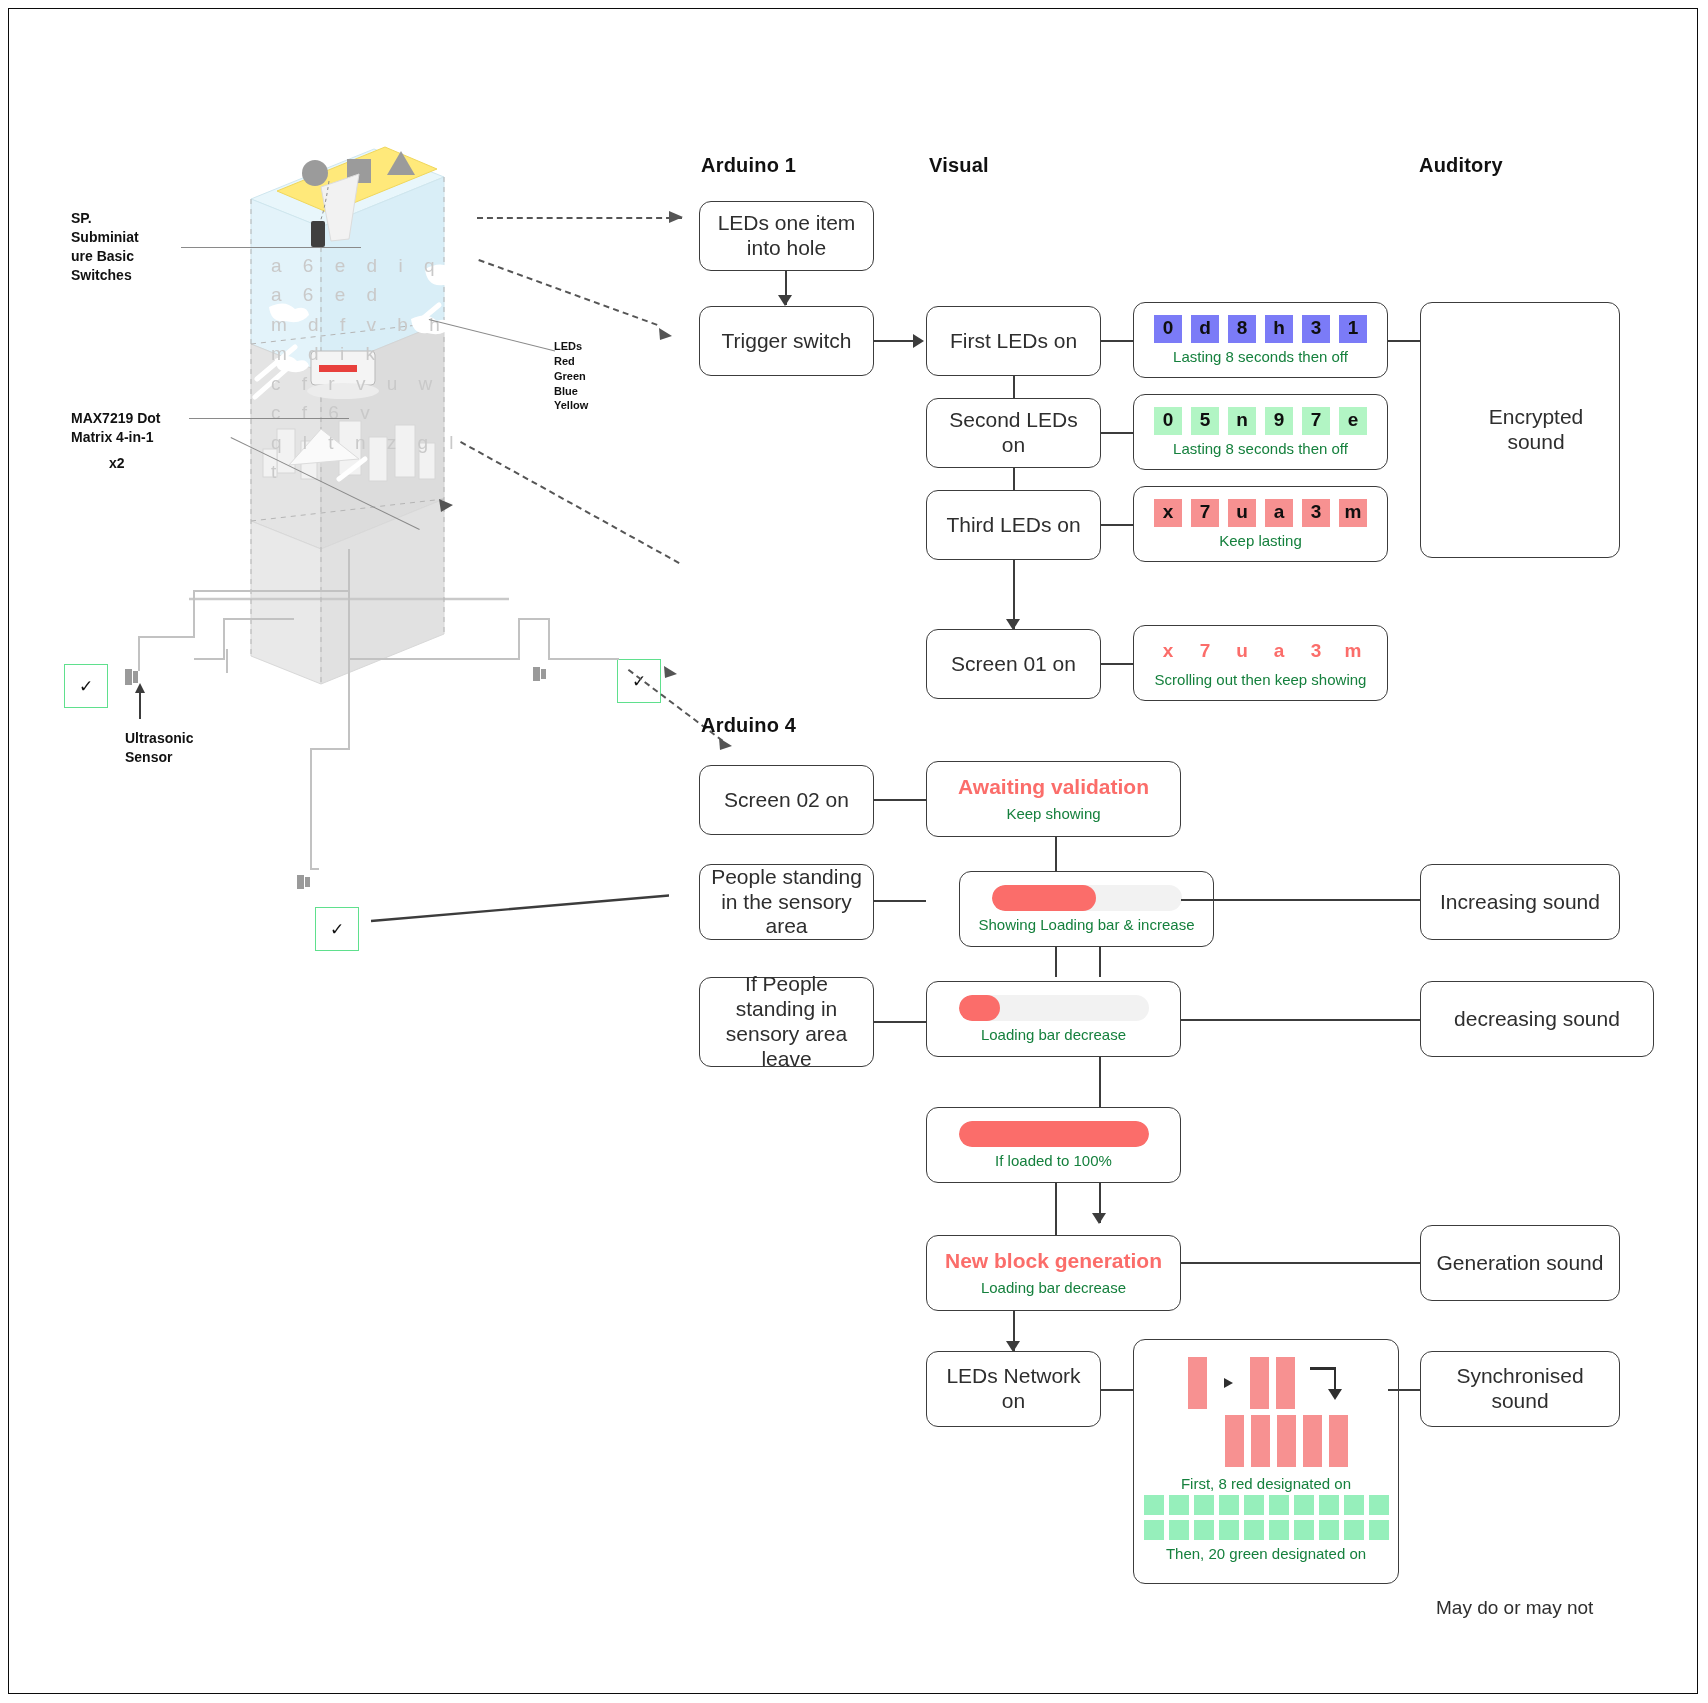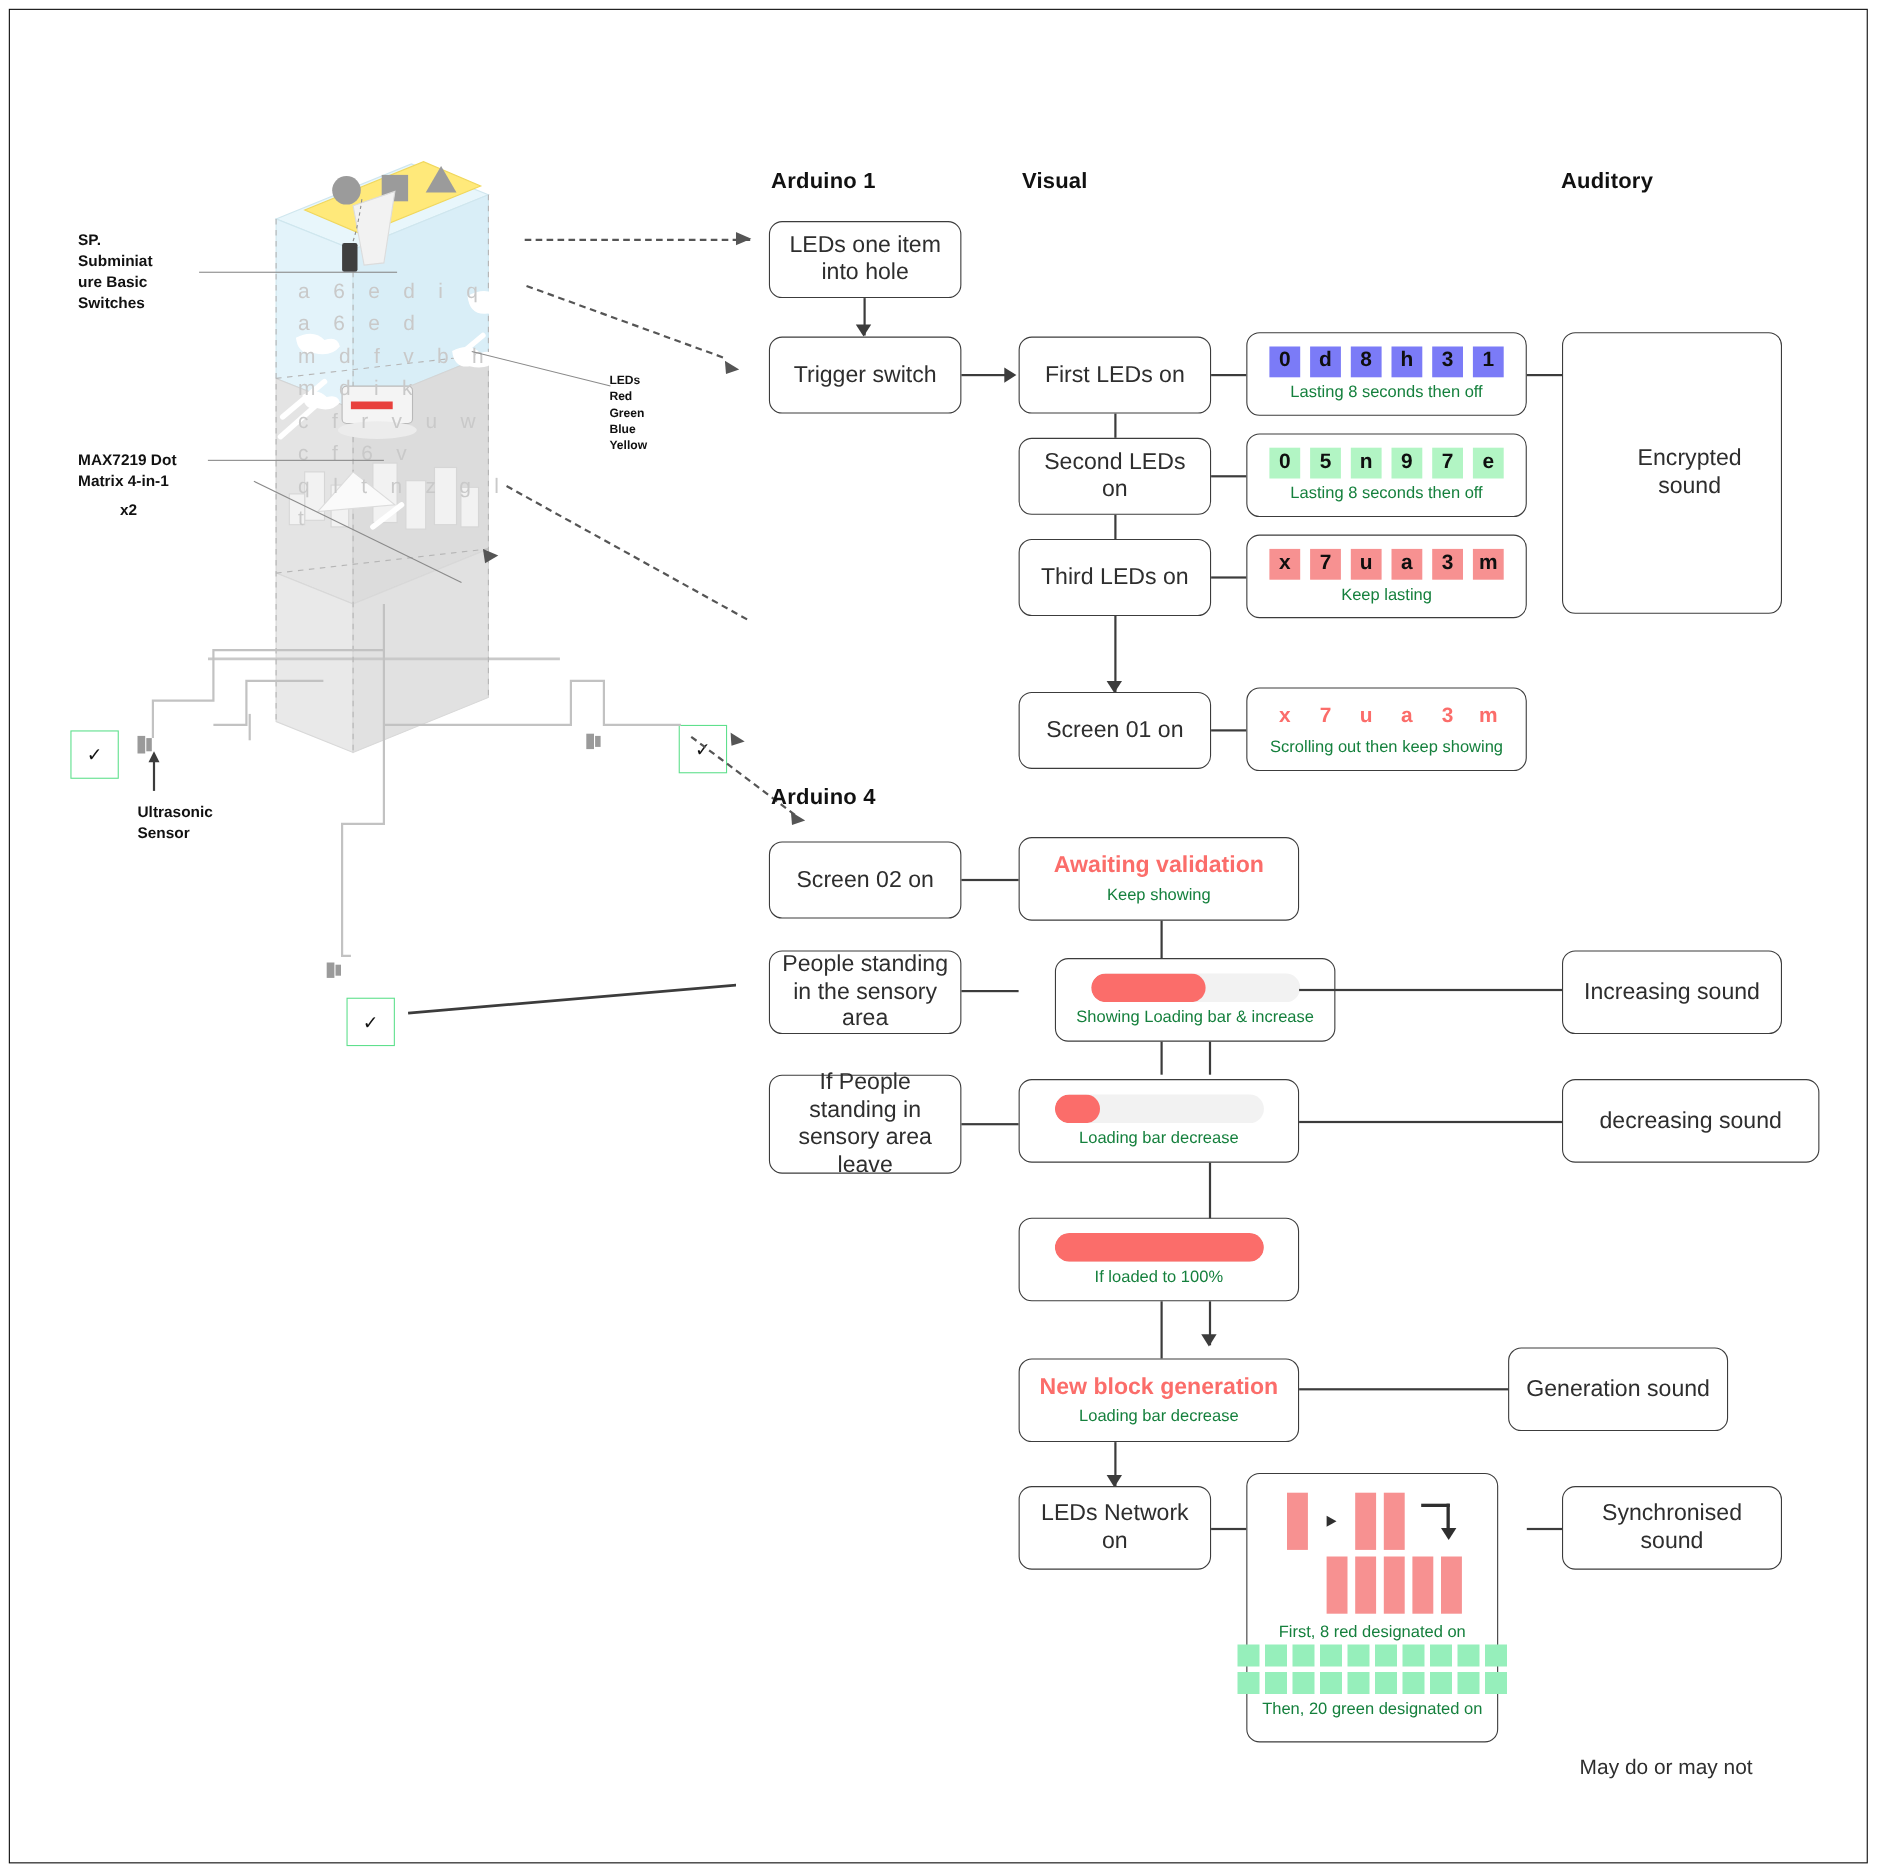--- a/index.html
+++ b/index.html
@@ -383,33 +383,33 @@
     <div class="ln lnv" style="left:1046px;top:1174px;height:52px;"></div>
     <div class="ln lnv" style="left:1090px;top:1174px;height:40px;"></div>
     <div class="arrowdown" style="left:1083px;top:1204px;"></div>
 
     <div class="node" style="left:917px;top:1226px;width:255px;height:76px;">
       <span class="accent">New block generation</span>
       <span class="cap">Loading bar decrease</span>
     </div>
     <div class="ln lnh" style="left:1172px;top:1253px;width:239px;"></div>
 
-    <div class="node" style="left:1362px;top:1216px;width:200px;height:76px;">
+    <div class="node" style="left:1411px;top:1216px;width:200px;height:76px;">
       <span class="ttl">Generation sound</span>
     </div>
 
     <div class="ln lnv" style="left:1004px;top:1302px;height:40px;"></div>
     <div class="arrowdown" style="left:997px;top:1332px;"></div>
 
     <div class="node" style="left:917px;top:1342px;width:175px;height:76px;">
       <span class="ttl">LEDs Network on</span>
     </div>
     <div class="ln lnh" style="left:1092px;top:1380px;width:32px;"></div>
 
-    <div class="node netbox" style="left:1124px;top:1330px;width:229px;height:245px;justify-content:flex-start;padding-top:14px;">
+    <div class="node netbox" style="left:1124px;top:1330px;width:266px;height:245px;justify-content:flex-start;padding-top:14px;">
       <div class="redrow">
         <span class="redbar"></span>
         <span class="miniarrow" style="margin:0 10px;"></span>
         <span class="redbar"></span>
         <span class="redbar"></span>
         <span class="hookarrow" style="margin-left:8px;">
           <i class="hh"></i>
             <i class="hv"></i>
             <i class="ha"></i>
         </span>

